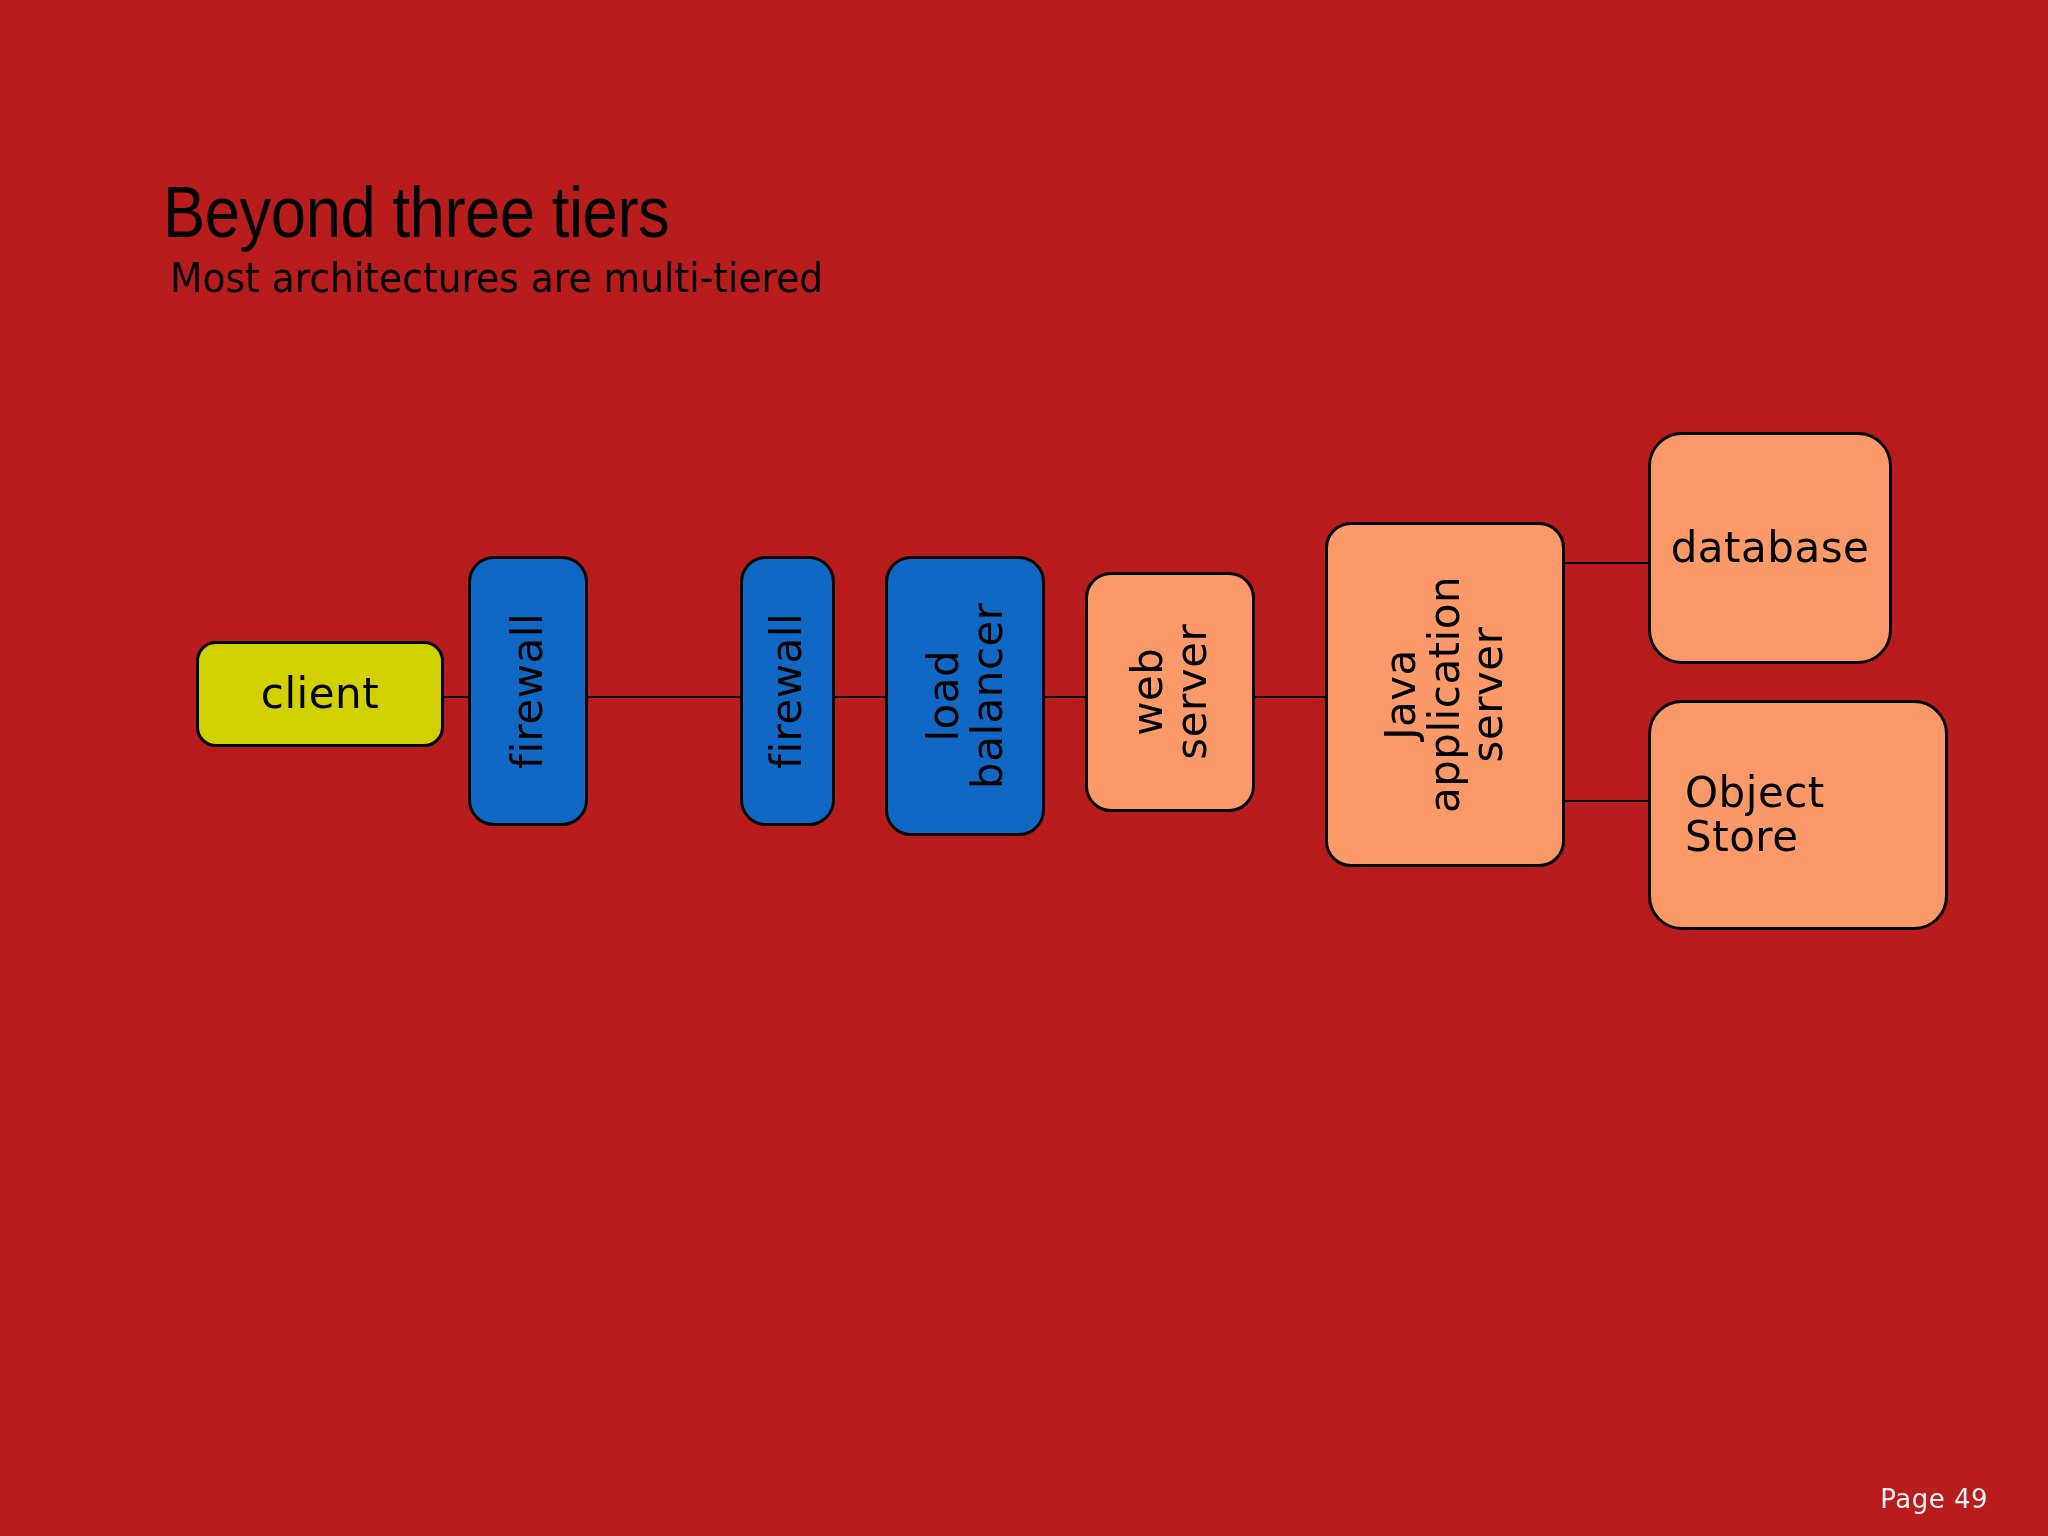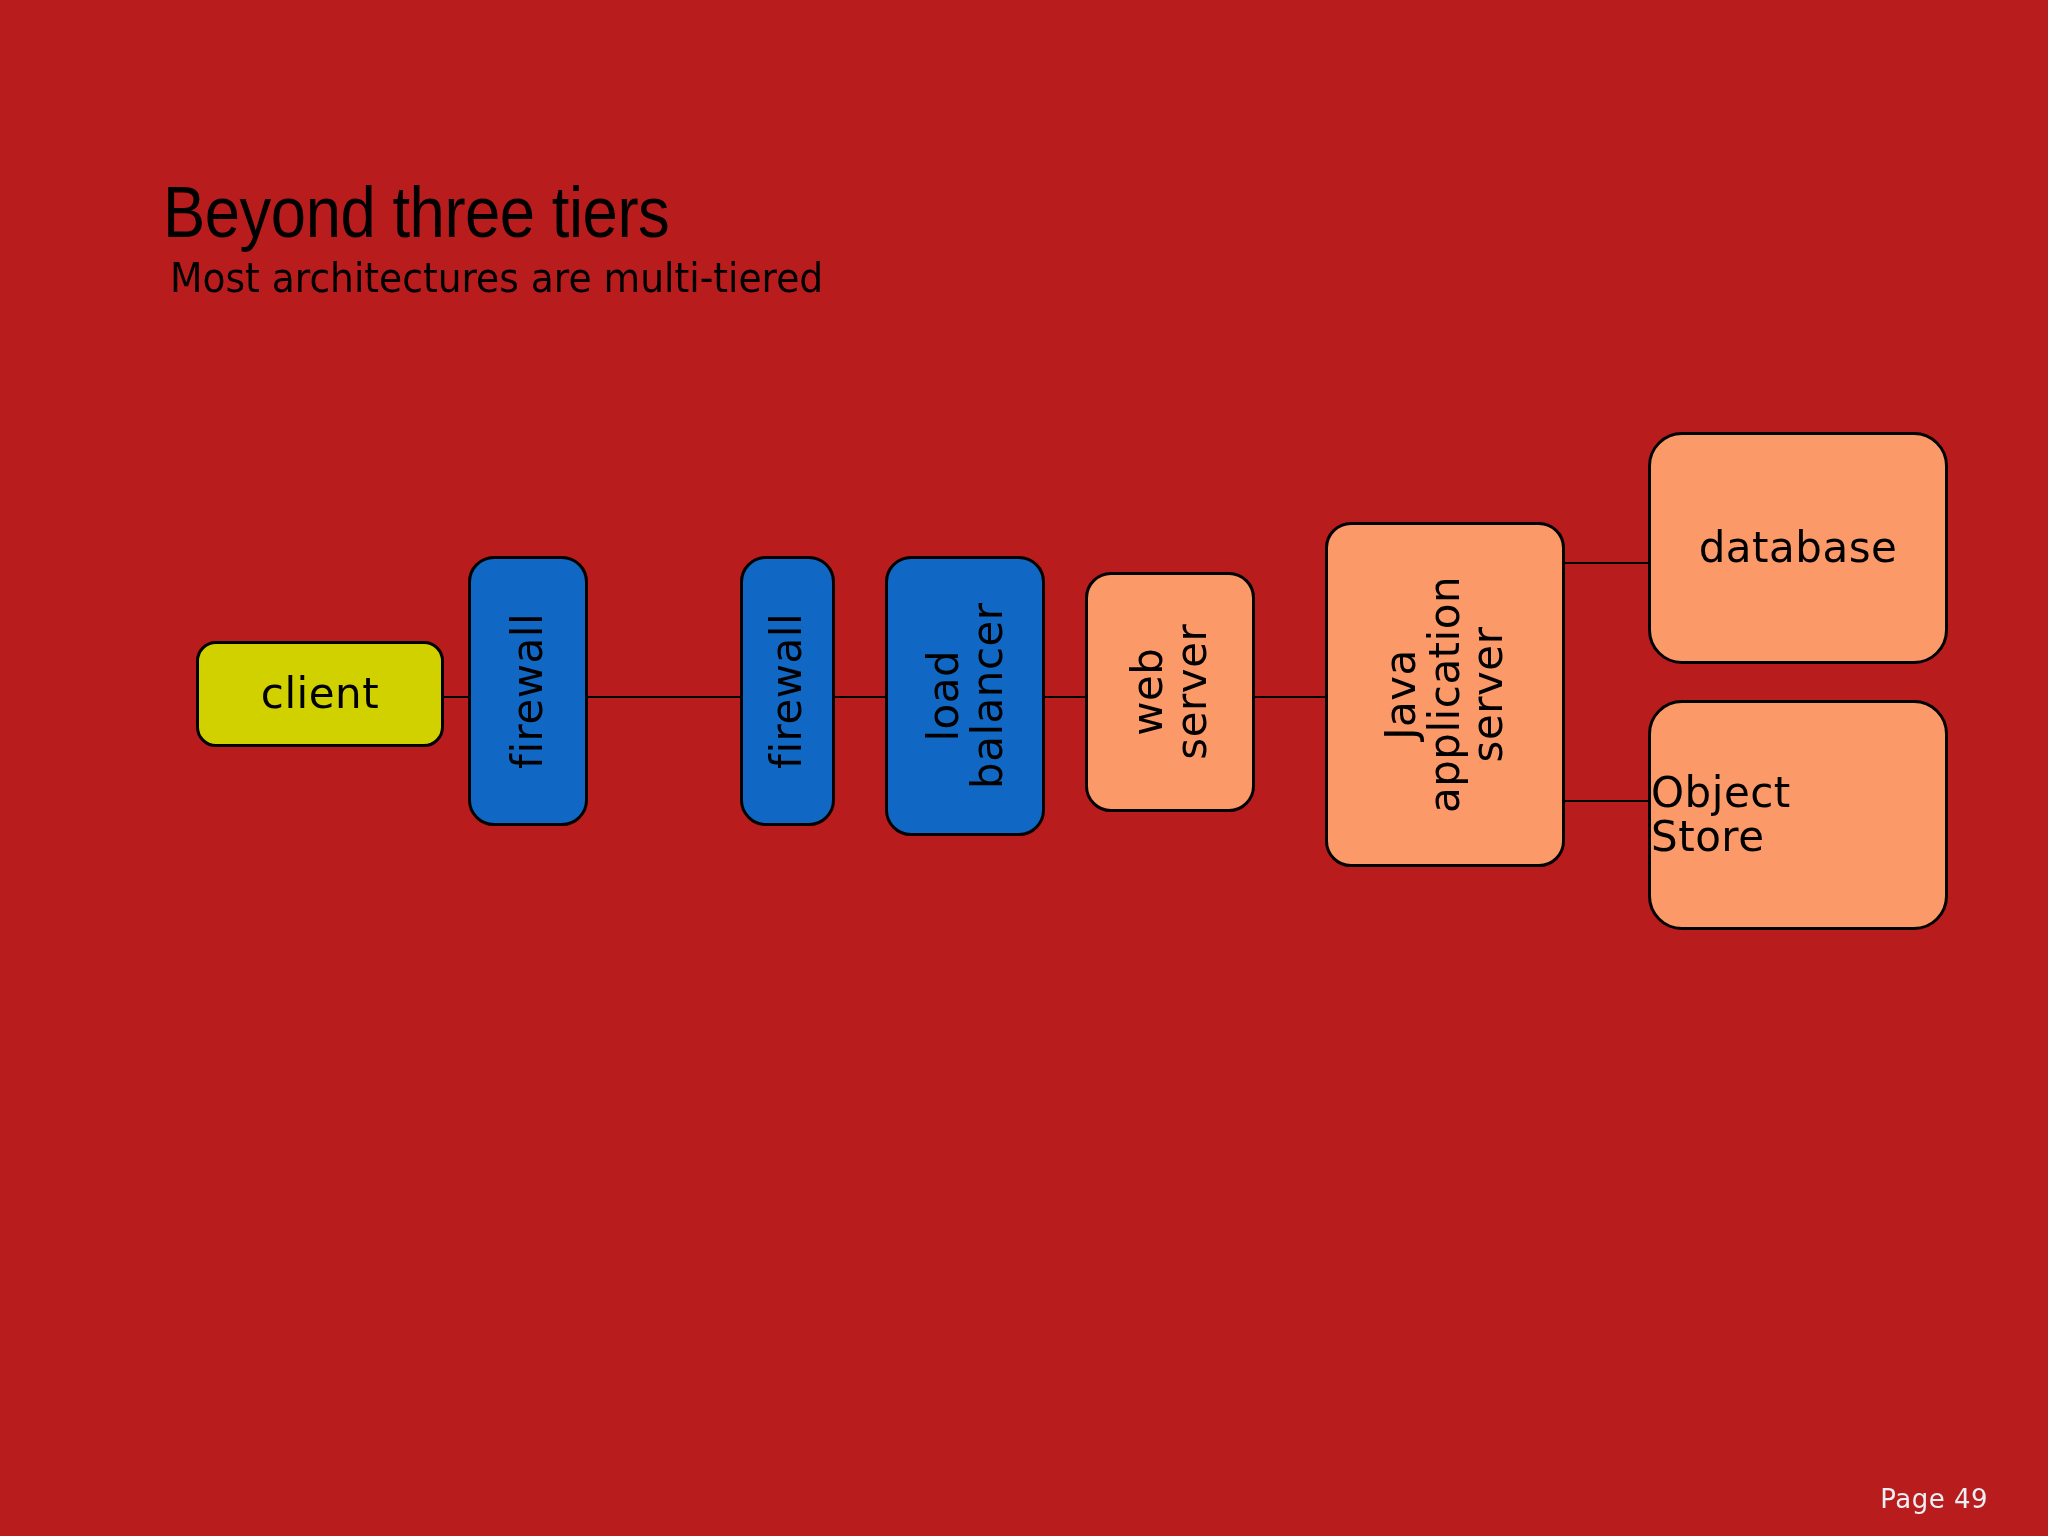--- a/index.html
+++ b/index.html
@@ -152,25 +152,25 @@
       <div class="label"><span>web</span>
 <span>server</span></div>
     </div>
 
     <div class="node fill-salmon vert" style="left:1325px; top:522px; width:240px; height:345px;">
       <div class="label"><span>Java</span>
 <span>application</span>
 <span>server</span></div>
     </div>
 
-    <div class="node fill-salmon" style="left:1648px; top:432px; width:300px; height:232px; border-radius:34px;">
+    <div class="node fill-salmon" style="left:1648px; top:432px; width:244px; height:232px; border-radius:34px;">
       <div class="label">database</div>
     </div>
 
-    <div class="node fill-salmon" style="left:1648px; top:700px; width:300px; height:230px; border-radius:34px; justify-content:flex-start; ">
+    <div class="node fill-salmon" style="left:1648px; top:700px; width:300px; height:230px; border-radius:34px; justify-content:flex-start; padding-left:34px;">
       <div class="label" style="text-align:left;"><span>Object</span>
 <span>Store</span></div>
     </div>
 
   </div>
 
   <div class="page-num">Page 49</div>
 
 </div>
 

